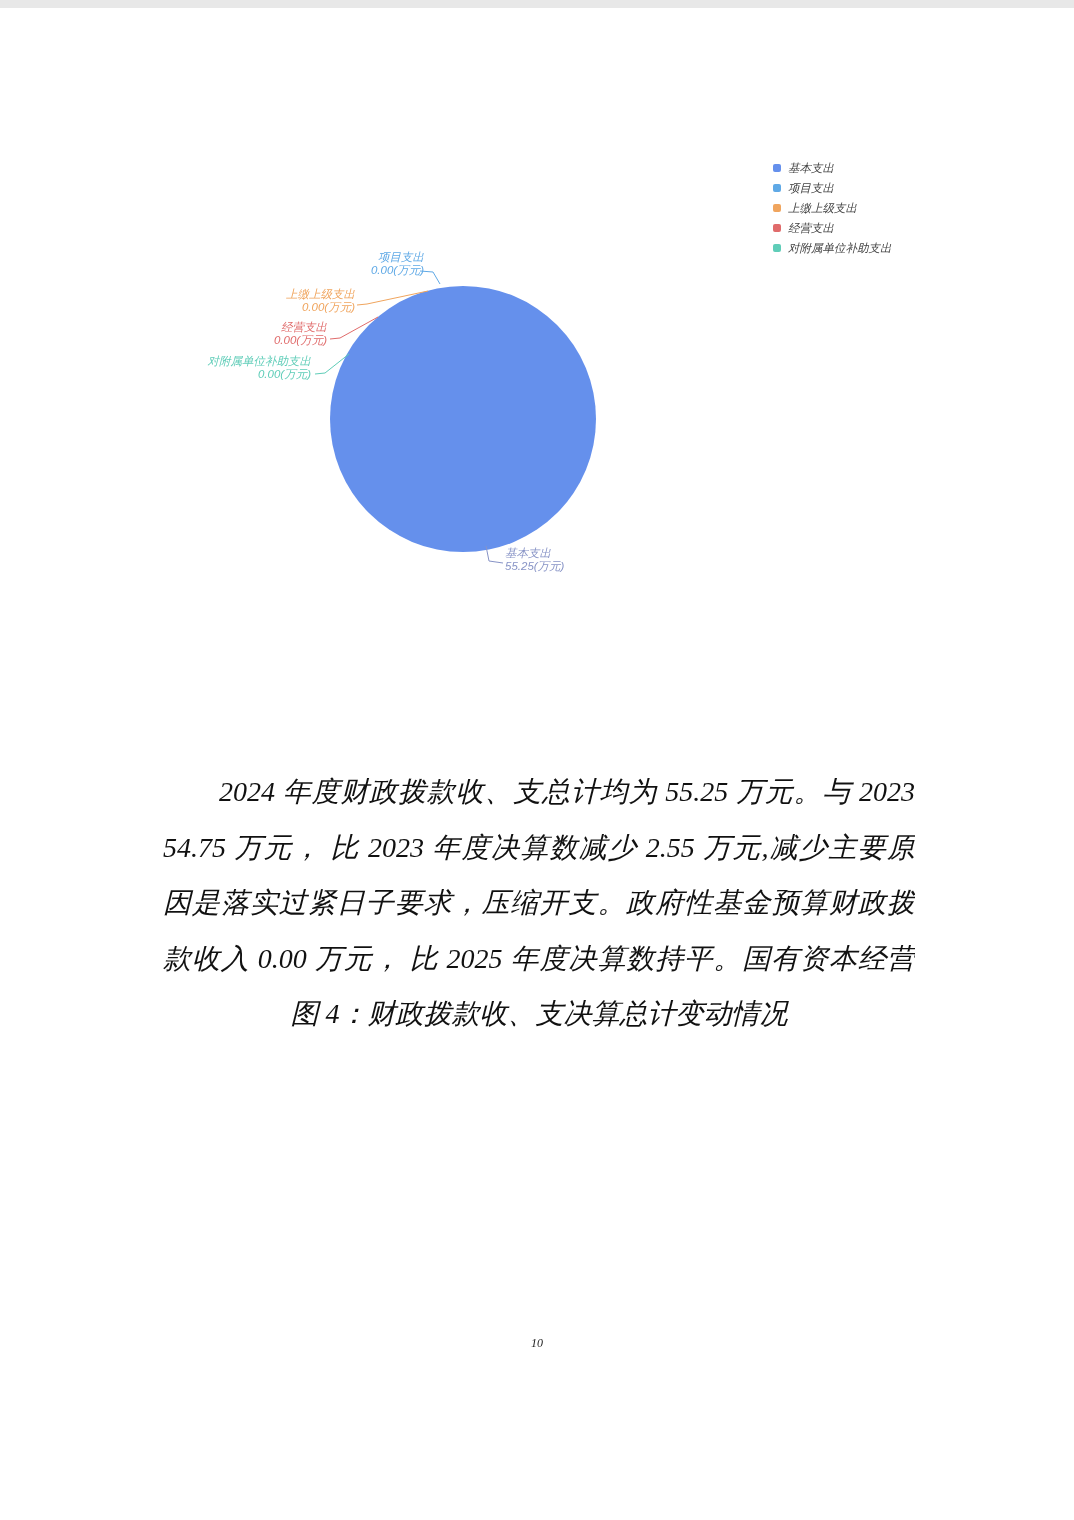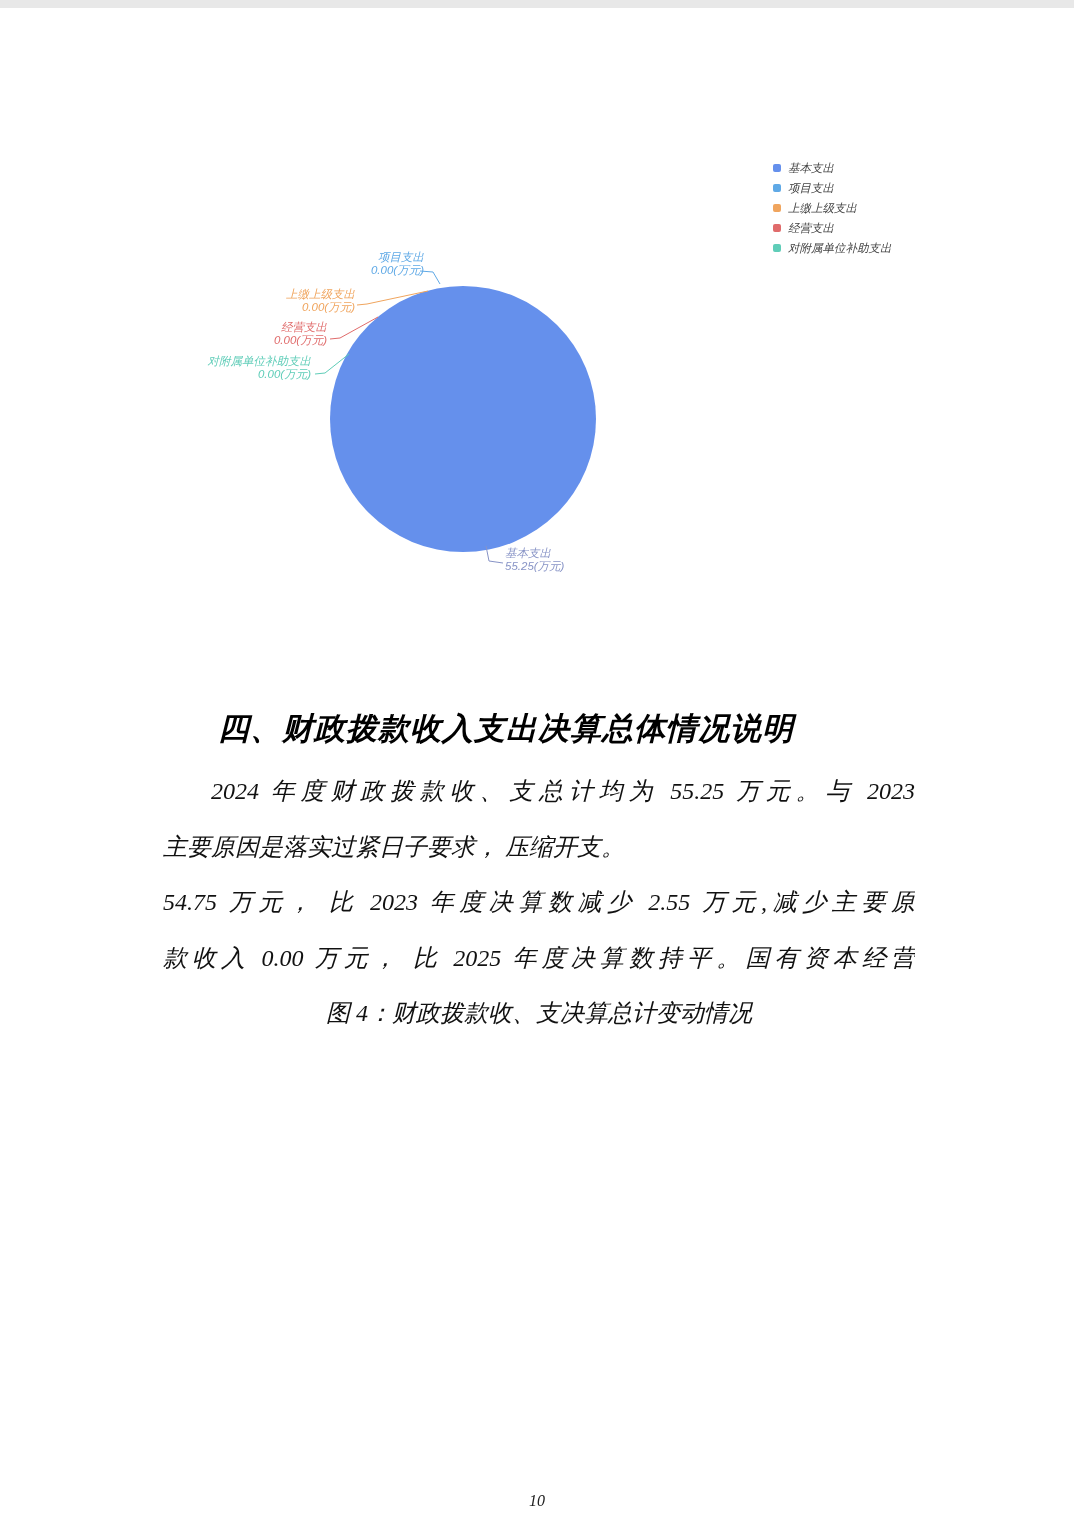--- a/index.html
+++ b/index.html
@@ -33,33 +33,33 @@
   
   .section-heading{
     position:absolute;left:163px;top:700px;width:752px;
     padding-left:55px;box-sizing:border-box;
     font-family:"Liberation Sans","DejaVu Sans",sans-serif;
     font-size:31px;font-weight:bold;color:#000;
     letter-spacing:1px;margin:0;
   }
   .body-text{
     position:absolute;left:163px;top:756px;width:752px;
-    font-size:24px;line-height:55.5px;
+    font-size:28px;line-height:55.5px;
   }
   .line{
     text-align:justify;
     text-align-last:justify;
     height:55.5px;overflow:hidden;
   }
   .line.indent{text-indent:2em;}
   .line.last{text-align-last:left;}
   .line.caption{text-align:left;text-align-last:center;}
   .page-number{
-    position:absolute;left:0;top:1484px;width:100%;
-    text-align:center;font-size:16px;color:#222;
+    position:absolute;left:0;top:1328px;width:100%;
+    text-align:center;font-size:12px;color:#222;
   }
 </style>
 </head>
 <body>
 
 <div class="page">
 
   <section>
 
     <svg class="chart-svg" viewBox="0 0 1074 660" xmlns="http://www.w3.org/2000/svg">
@@ -109,25 +109,24 @@
     <div class="chart-label" style="right: 763px; top: 347px; color: rgb(95, 205, 184);">
       <div>对附属单位补助支出</div>
       <div>0.00(万元)</div>
     </div>
     <div class="chart-label left-align" style="left: 505px; top: 539px; color: rgb(135, 147, 198);">
       <div>基本支出</div>
       <div>55.25(万元)</div>
     </div>
   </section>
 
-  <h2 class="section-heading">四、财政拨款收入支出决算总体情况说明</h2>
 
   <div class="body-text">
     <div class="line indent">2024 年度财政拨款收、支总计均为 55.25 万元。与 2023</div>
-    <div class="line last">主要原因是落实过紧日子要求， 压缩开支。</div>
     <div class="line">54.75 万元， 比 2023 年度决算数减少 2.55 万元,减少主要原</div>
+    <div class="line">因是落实过紧日子要求，压缩开支。政府性基金预算财政拨</div>
     <div class="line">款收入 0.00 万元， 比 2025 年度决算数持平。国有资本经营</div>
     <div class="line caption">图 4：财政拨款收、支决算总计变动情况</div>
   </div>
 
   <div class="page-number">10</div>
 
 </div>
 
 </body></html>

